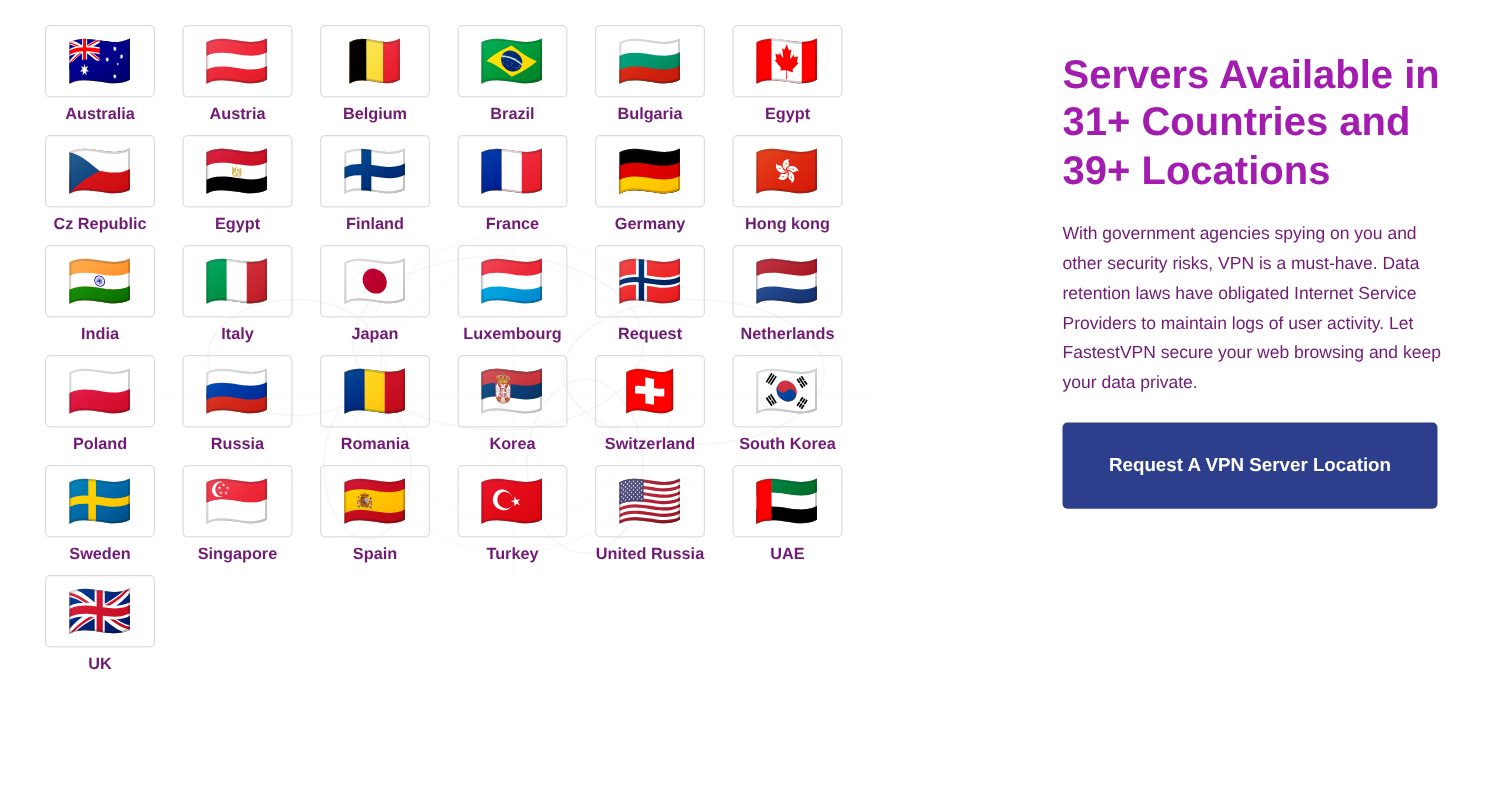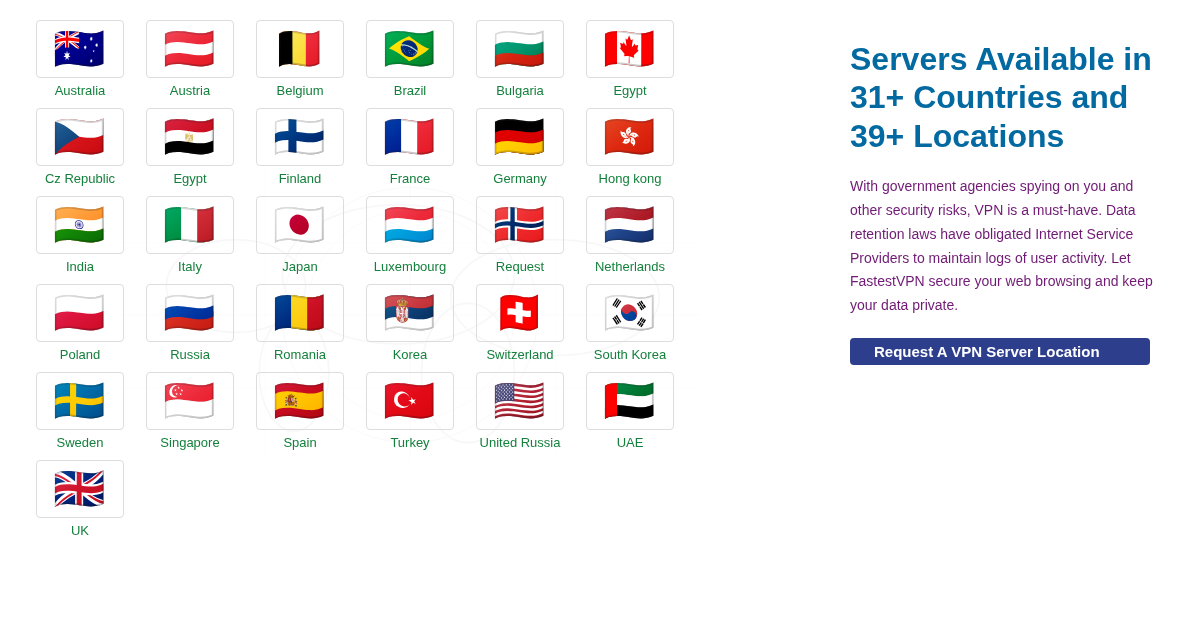--- a/index.html
+++ b/index.html
@@ -49,55 +49,55 @@
       overflow: hidden;
       border: 1px solid #ddd;
       display: flex;
       align-items: center;
       justify-content: center;
       font-size: 42px;
       line-height: 1;
     }
     .flag-label {
       font-size: 13px;
-      color: #15803d;
+      color: #701a75;
       text-align: right;
-      font-weight: 400;
+      font-weight: 700;
     }
     .right-panel {
       width: 380px;
       padding: 40px 40px 40px 30px;
       display: flex;
       flex-direction: column;
       justify-content: flex-start;
       gap: 20px;
     }
     .heading {
       font-size: 32px;
       font-weight: 800;
-      color: #0369a1;
+      color: #a21caf;
       line-height: 1.2;
     }
     .description {
       font-size: 14px;
       color: #701a75;
       line-height: 1.7;
     }
     .cta-button {
       background-color: #2c3e8c;
       color: #fff;
       border: none;
-      padding: 5px 24px;
+      padding: 26px 24px;
       font-size: 15px;
       font-weight: 700;
       border-radius: 4px;
       cursor: pointer;
       width: 100%;
       max-width: 300px;
-      text-align: left;
+      text-align: center;
     }
   </style>
 </head>
 <body>
 
 <div class="left-panel">
 
   <svg class="world-map-bg" viewBox="0 0 1000 500" xmlns="http://www.w3.org/2000/svg">
     <ellipse cx="200" cy="200" rx="120" ry="80" fill="none" stroke="#888" stroke-width="3"></ellipse>
     <ellipse cx="480" cy="180" rx="200" ry="120" fill="none" stroke="#888" stroke-width="3"></ellipse>

